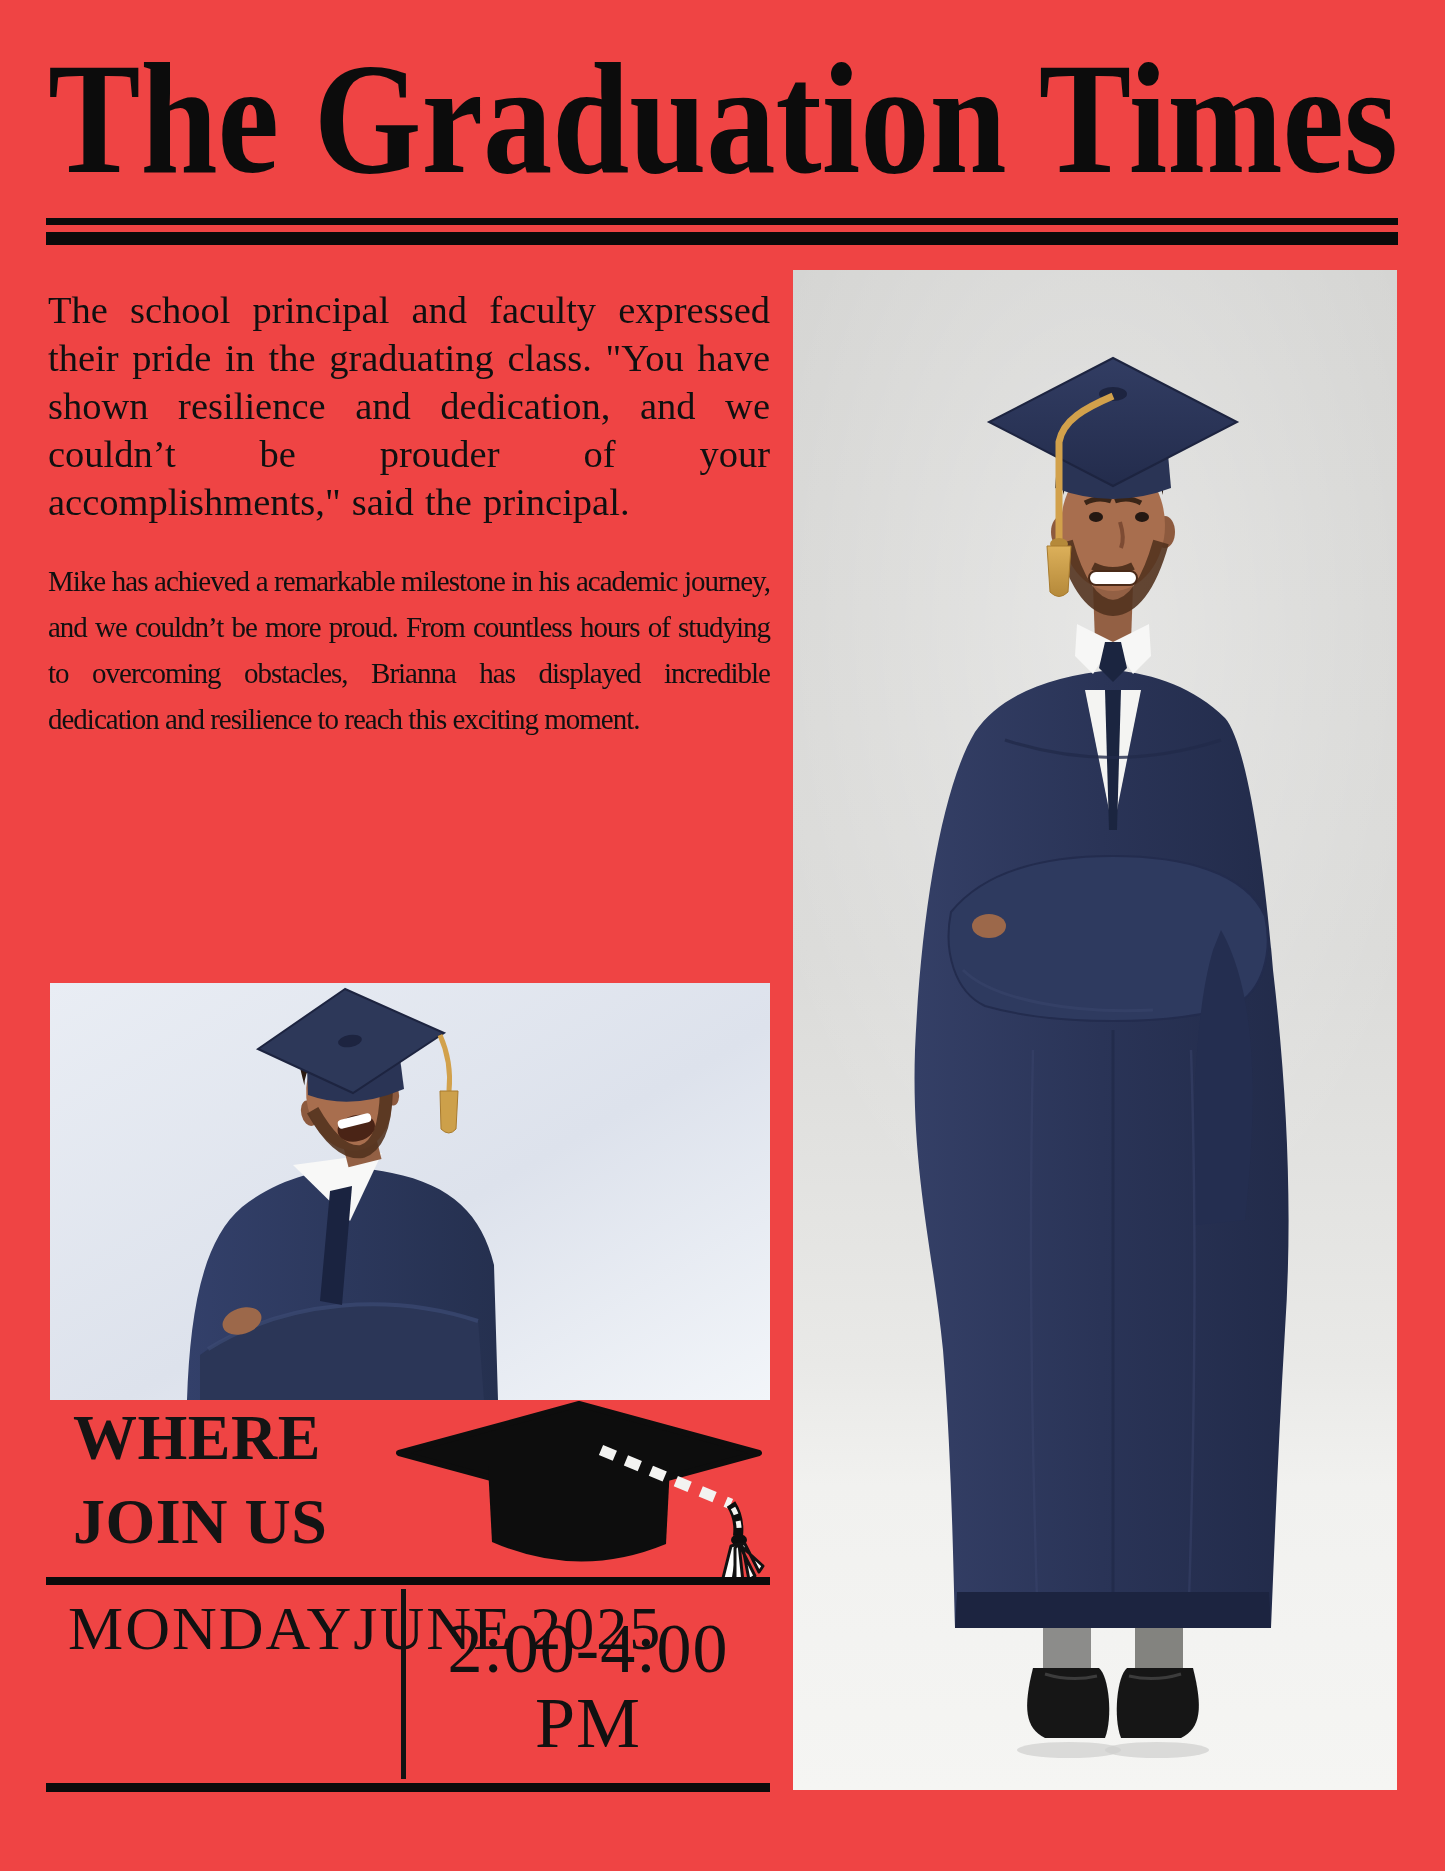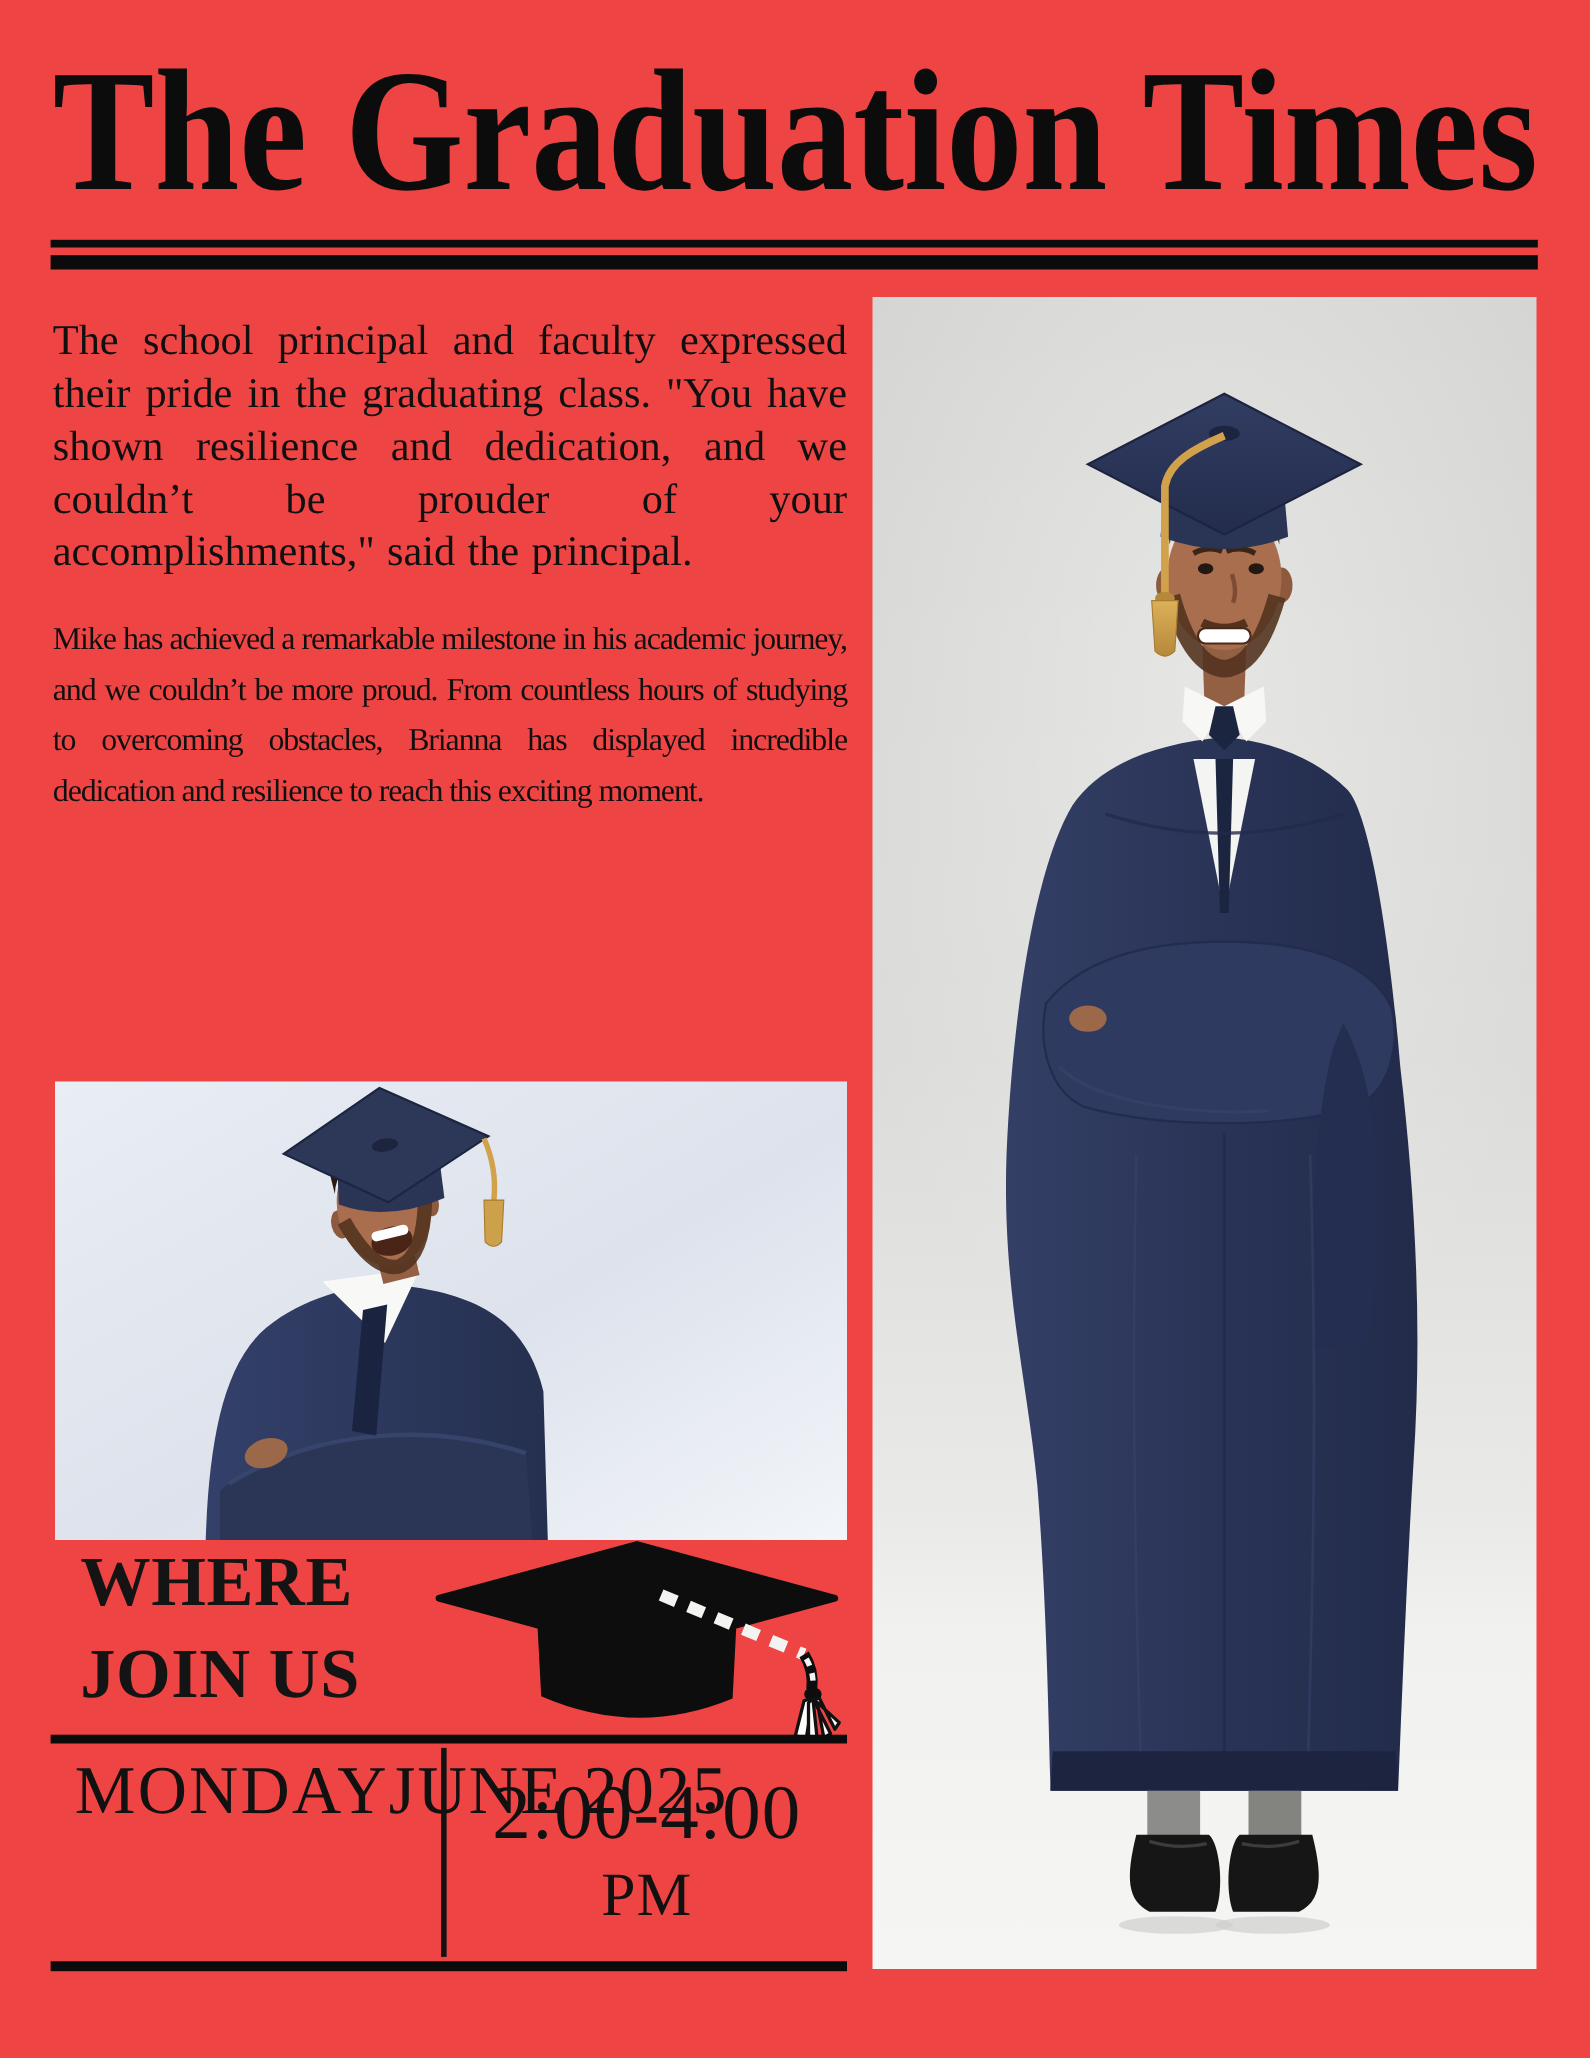--- a/index.html
+++ b/index.html
@@ -30,21 +30,21 @@
   .invite-line{font-weight:700;font-size:64px;line-height:84px;letter-spacing:.5px;color:#141414;}
 
   #cap-icon{position:absolute;left:393px;top:1396px;width:372px;height:195px;}
 
   
   #event-bar{position:absolute;left:46px;top:1589px;width:724px;height:190px;display:flex;color:#111;}
   #event-left{width:355px;padding:8px 0 10px 22px;display:flex;flex-direction:row;justify-content:space-between;box-sizing:border-box;}
   .event-big{font-size:62px;line-height:1;letter-spacing:2px;white-space:nowrap;}
   #event-right{flex:1;border-left:5px solid #121212;display:flex;flex-direction:column;align-items:center;justify-content:center;padding:2px 13px;}
   #event-time{font-size:70px;line-height:62px;letter-spacing:1px;white-space:nowrap;}
-  #event-meridiem{font-size:56px;line-height:54px;letter-spacing:1px;margin-top:16px;}
+  #event-meridiem{font-size:72px;line-height:54px;letter-spacing:1px;margin-top:16px;}
   #event-location{font-size:42px;line-height:44px;letter-spacing:1px;white-space:nowrap;}
 </style>
 </head>
 <body>
 
 <div id="page">
 
   <svg id="masthead" viewBox="0 0 1445 230">
     <text x="723" y="172" text-anchor="middle" textLength="1350" lengthAdjust="spacingAndGlyphs" font-family="Liberation Serif, serif" font-weight="bold" font-size="158" fill="#0c0c0c">The Graduation Times</text>
   </svg>

